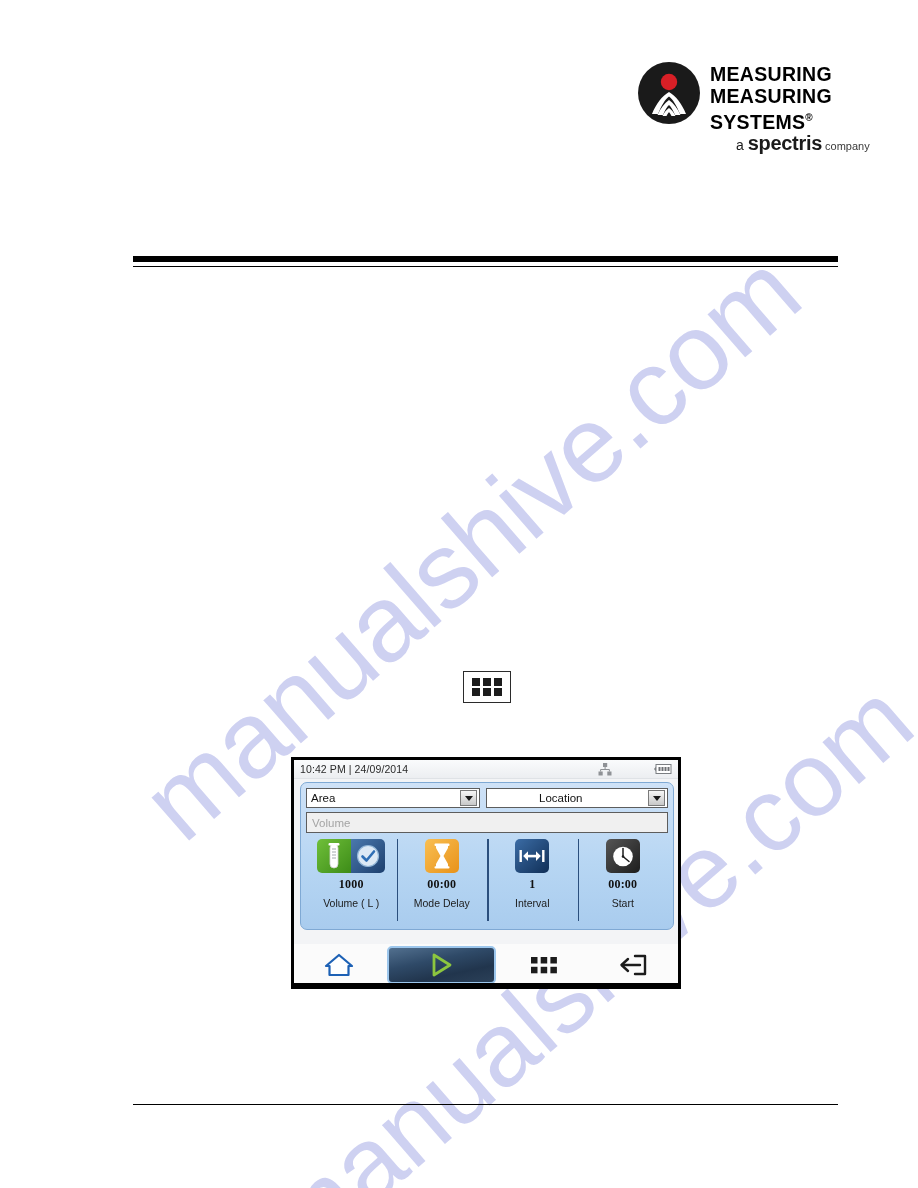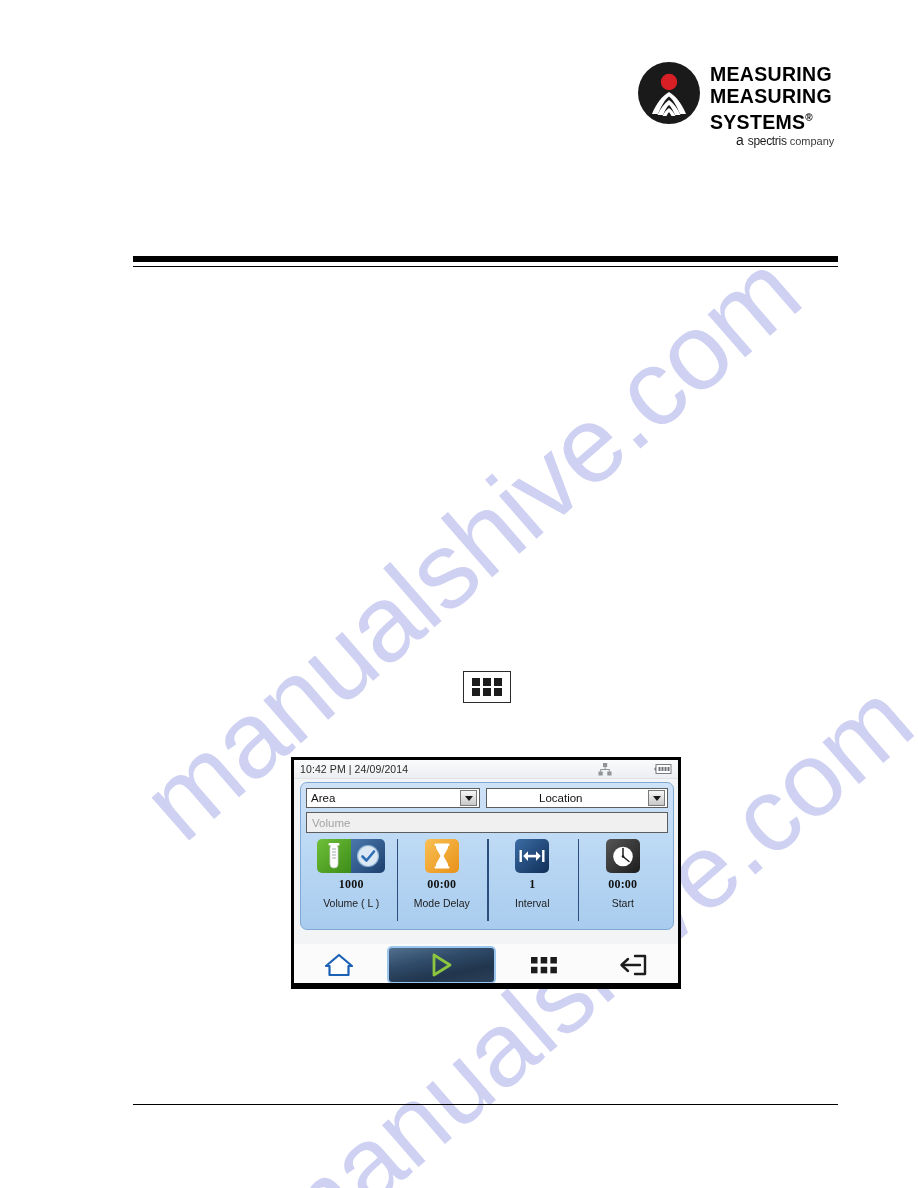--- a/index.html
+++ b/index.html
@@ -85,22 +85,22 @@
   }
   #logo-tag {
     position: absolute;
     left: 98px;
     top: 70px;
     font-size: 14px;
     color: #1b1b1b;
     white-space: nowrap;
   }
   #logo-tag .sp {
-    font-weight: normal;
-    font-size: 12px;
+    font-weight: bold;
+    font-size: 20px;
     letter-spacing: -.3px;
   }
   #logo-tag .cp {
     font-size: 11px;
     color: #3a3a3a;
   }
 
   
   .rule-thick {
     position: absolute;

